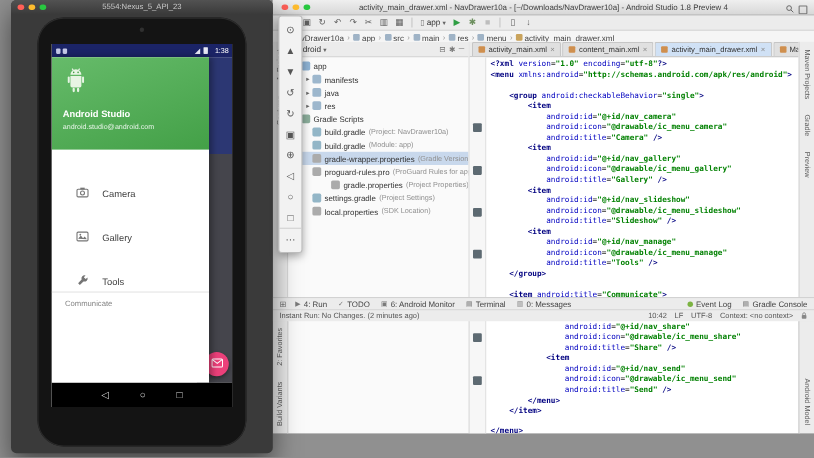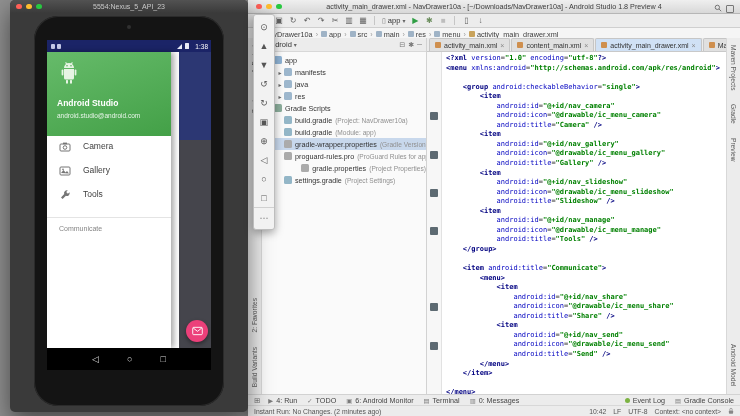--- a/index.html
+++ b/index.html
@@ -15,42 +15,42 @@
   #phone-cam{position:absolute;left:50%;top:9px;width:4px;height:4px;margin-left:-2px;border-radius:50%;background:#303030;}
   #screen{position:absolute;left:13px;top:24px;width:164px;height:330px;background:#fff;overflow:hidden;}
   #p-status{position:absolute;left:0;top:0;width:100%;height:12px;background:#1b2467;z-index:3;}
   .ps-ic{position:absolute;top:3.5px;width:4px;height:5px;background:#c5cae9;border-radius:1px;}
   #ps-time{position:absolute;right:3px;top:2.5px;font-size:6.5px;color:#fff;}
   #ps-batt{position:absolute;right:22px;top:3px;width:4px;height:6px;background:#e8eaf6;border-radius:.5px;}
   #ps-sig{position:absolute;right:29px;top:3.5px;width:0;height:0;border-left:5px solid transparent;border-bottom:5.5px solid #e8eaf6;}
   #p-rest{position:absolute;right:0;top:12px;width:32px;height:296px;background:linear-gradient(#2c3773 0,#2c3773 88px,#45454c 88px,#45454c 100%);}
   #fab{position:absolute;right:3px;bottom:28px;width:22px;height:22px;border-radius:50%;background:#EC407A;box-shadow:0 2px 4px rgba(0,0,0,.4);z-index:4;display:flex;align-items:center;justify-content:center;color:#fff;}
   #fab svg{width:11px;height:10px;}
-  #drawer{position:absolute;left:0;top:12px;width:124px;height:296px;background:#fff;box-shadow:3px 0 6px rgba(0,0,0,.35);z-index:5;}
+  #drawer{position:absolute;left:0;top:12px;width:143px;height:296px;background:#fff;box-shadow:3px 0 6px rgba(0,0,0,.35);z-index:5;}
   #d-header{height:84px;background:linear-gradient(160deg,#66BB6A,#43A047);position:relative;}
   #robot{position:absolute;left:10px;top:7px;width:24px;height:28px;}
   #d-title{position:absolute;left:10px;top:46px;font-size:8.5px;font-weight:bold;color:#fff;}
   #d-email{position:absolute;left:10px;top:60px;font-size:6.5px;color:#E8F5E9;}
   #d-menu{padding-top:5px;}
-  .d-item{height:24px;display:flex;align-items:flex-start;padding-left:12px;}
+  .d-item{height:24px;display:flex;align-items:flex-end;padding-left:22px;margin-top:16px;}
   .d-ic{width:12px;height:12px;color:#757575;margin-right:12px;display:inline-flex;}
   .d-ic svg{width:12px;height:12px;}
   .d-label{font-size:8.5px;color:#404040;}
   .d-divider{height:1px;background:#e4e4e4;margin:4px 0;}
   .d-section{font-size:7px;color:#858585;padding:3px 0 3px 12px;}
   #p-nav{position:absolute;left:0;bottom:0;width:100%;height:22px;background:#000;z-index:6;display:flex;align-items:center;justify-content:center;gap:28px;}
   .pn{color:#dadada;font-size:9px;line-height:1;}
 
   
   #emu-tools{position:absolute;left:253px;top:14px;width:20px;background:#f2f2f2;border:1px solid #bdbdbd;border-radius:3px;box-shadow:0 3px 8px rgba(0,0,0,.35);z-index:40;padding:2px 0;}
   .etb{height:19px;display:flex;align-items:center;justify-content:center;font-size:9px;color:#555;}
   .etb-sep{border-top:1px solid #d0d0d0;}
 
   
-  #ide-win{position:absolute;left:248px;top:0;width:492px;height:416px;background:#ececec;box-shadow:-3px 0 10px rgba(0,0,0,.35);z-index:10;}
+  #ide-win{position:absolute;left:248px;top:0;width:492px;height:292px;background:#ececec;box-shadow:-3px 0 10px rgba(0,0,0,.35);z-index:10;}
   #ide-title{height:13px;background:linear-gradient(#efefef,#d8d8d8);border-bottom:1px solid #b6b6b6;position:relative;text-align:center;font-size:7.2px;line-height:13px;color:#3c3c3c;overflow:hidden;white-space:nowrap;}
   #ide-title .lights{left:8px;}
   #ide-title-right{position:absolute;right:6px;top:2.5px;display:flex;gap:4px;color:#666;align-items:center;}
   #ide-title-right svg{width:8px;height:8px;}
   .sq-ic{width:6px;height:6px;border:1px solid #777;border-radius:1px;display:inline-block;}
   #ide-toolbar{height:13px;border-bottom:1px solid #cfcfcf;display:flex;align-items:center;padding-left:10px;}
   .tb-i{min-width:12px;text-align:center;font-size:8px;color:#616161;margin:0 1px;}
   .tb-sep{width:1px;height:9px;background:#c6c6c6;margin:0 4px;}
   .tb-app{display:flex;align-items:center;gap:2px;font-size:7.5px;color:#333;margin:0 3px;}
   .tb-ph{font-size:7px;color:#777;}
@@ -363,20 +363,26 @@
               <span class="t-ic t-ic-props"></span>
               <span class="t-label">gradle.properties</span>
               <span class="t-suffix">(Project Properties)</span>
             </div>
             <div class="t-row" style="padding-left: 14px;">
               <span class="t-arrow"></span>
               <span class="t-ic t-ic-gradlefile"></span>
               <span class="t-label">settings.gradle</span>
               <span class="t-suffix">(Project Settings)</span>
             </div>
+            <div class="t-row" style="padding-left: 14px;">
+              <span class="t-arrow"></span>
+              <span class="t-ic t-ic-props"></span>
+              <span class="t-label">local.properties</span>
+              <span class="t-suffix">(SDK Location)</span>
+            </div>
           </div>
       </div>
       <div id="editor">
         <div id="tabs">
             <div class="tab">
               <span class="tab-ic"></span>
               <span>activity_main.xml</span>
               <span class="tab-x">×</span>
             </div>
             <div class="tab">

